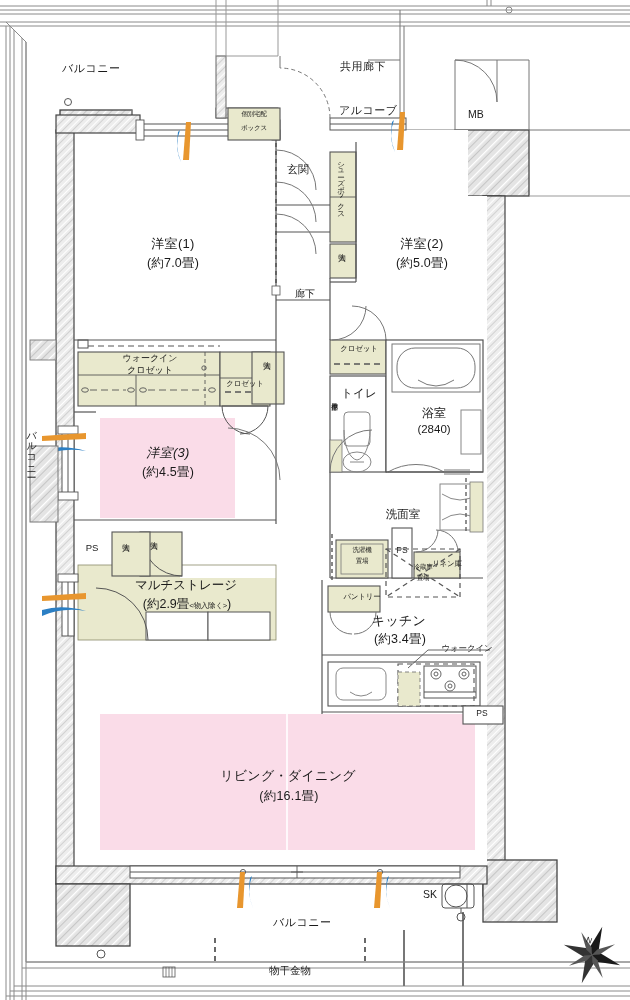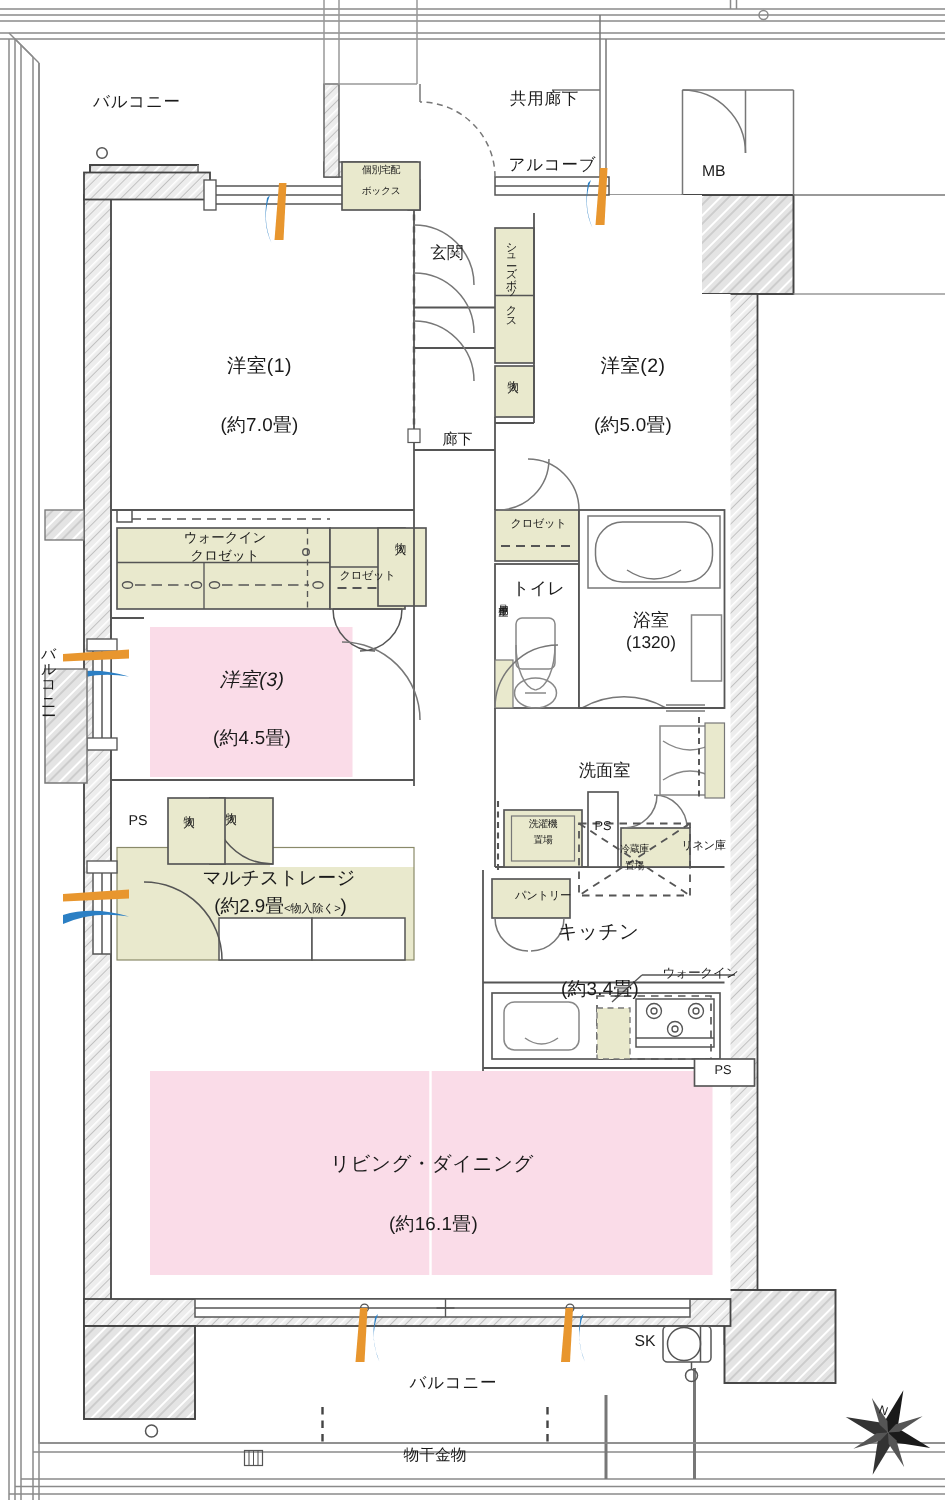--- a/index.html
+++ b/index.html
@@ -19,21 +19,21 @@
     text-align: center;
     pointer-events: none;
   }
   .lbl.v {
     writing-mode: vertical-rl;
     text-orientation: upright;
     white-space: nowrap;
     line-height: 1.0;
   }
   .room-name { font-size: 13px; letter-spacing: .3px; }
-  .room-sub  { font-size: 12.5px; letter-spacing: .2px; margin-top: 20px; }
+  .room-sub  { font-size: 12.5px; letter-spacing: .2px; }
   .small     { font-size: 9px; letter-spacing: 0; }
   .xsmall    { font-size: 7.5px; letter-spacing: -.2px; }
   .tiny      { font-size: 6.6px; letter-spacing: -.3px; }
   .mid       { font-size: 10.5px; }
   .outside   { font-size: 11px; letter-spacing: .5px; text-align: right; }
   .ps        { font-size: 9.5px; font-weight: 400; }
 </style>
 </head>
 <body>
 
@@ -478,21 +478,21 @@
 
 <div class="lbl room-name" style="left:359px; top:613px; width:80px;">キッチン</div>
 <div class="lbl room-sub" style="left:355px; top:632px; width:90px;">(約3.4畳)</div>
 
 <div class="lbl" style="left:121px; top:578px; width:130px; font-size:12.5px;">マルチストレージ</div>
 <div class="lbl" style="left:103px; top:597px; width:168px; font-size:12.5px;">
   <span>(約2.9畳</span><span class="xsmall">&lt;物入除く&gt;</span><span>)</span>
 </div>
 
 <div class="lbl" style="left:413px; top:406px; width:42px; font-size:12px;">浴室</div>
-<div class="lbl" style="left:406px; top:423px; width:56px; font-size:11.5px;">(1320)</div>
+<div class="lbl" style="left:406px; top:423px; width:56px; font-size:11.5px;">(2840)</div>
 
 <div class="lbl" style="left:337px; top:387px; width:44px; font-size:11.5px;">トイレ</div>
 
 <div class="lbl" style="left:372px; top:508px; width:62px; font-size:11.5px;">洗面室</div>
 
 <div class="lbl" style="left:279px; top:163px; width:38px; font-size:11px;font-family:Liberation Serif, serif;">玄関</div>
 
 <div class="lbl" style="left:288px; top:288px; width:34px; font-size:10px;">廊下</div>
 
 <div class="lbl small" style="left:112px; top:353px; width:76px;">ウォークイン</div>
@@ -502,21 +502,21 @@
 <div class="lbl xsmall" style="left:336px; top:345px; width:46px;">クロゼット</div>
 
 <div class="lbl xsmall v" style="left:263px; top:356px;">物入</div>
 <div class="lbl xsmall v" style="left:338px; top:248px;">物入</div>
 <div class="lbl xsmall v" style="left:122px; top:538px;">物入</div>
 <div class="lbl xsmall v" style="left:150px; top:536px;">物入</div>
 
 <div class="lbl xsmall v" style="left:337px; top:156px;">シューズボックス</div>
 
 <div class="lbl xsmall" style="left:329px; top:593px; width:66px;">パントリー</div>
-<div class="lbl xsmall" style="left:437px; top:560px; width:64px;">リネン庫</div>
+<div class="lbl xsmall" style="left:415px; top:560px; width:64px;">リネン庫</div>
 
 <div class="lbl tiny" style="left:398px; top:563px; width:50px;">冷蔵庫</div>
 <div class="lbl tiny" style="left:398px; top:574px; width:50px;">置場</div>
 
 <div class="lbl tiny" style="left:339px; top:546px; width:46px;">洗濯機</div>
 <div class="lbl tiny" style="left:339px; top:557px; width:46px;">置場</div>
 
 <div class="lbl tiny v" style="left:331px; top:399px; line-height:1.0;">上部吊戸棚</div>
 <div class="lbl xsmall" style="left:437px; top:643px; width:60px; font-size:8.5px;">ウォークイン</div>
 

